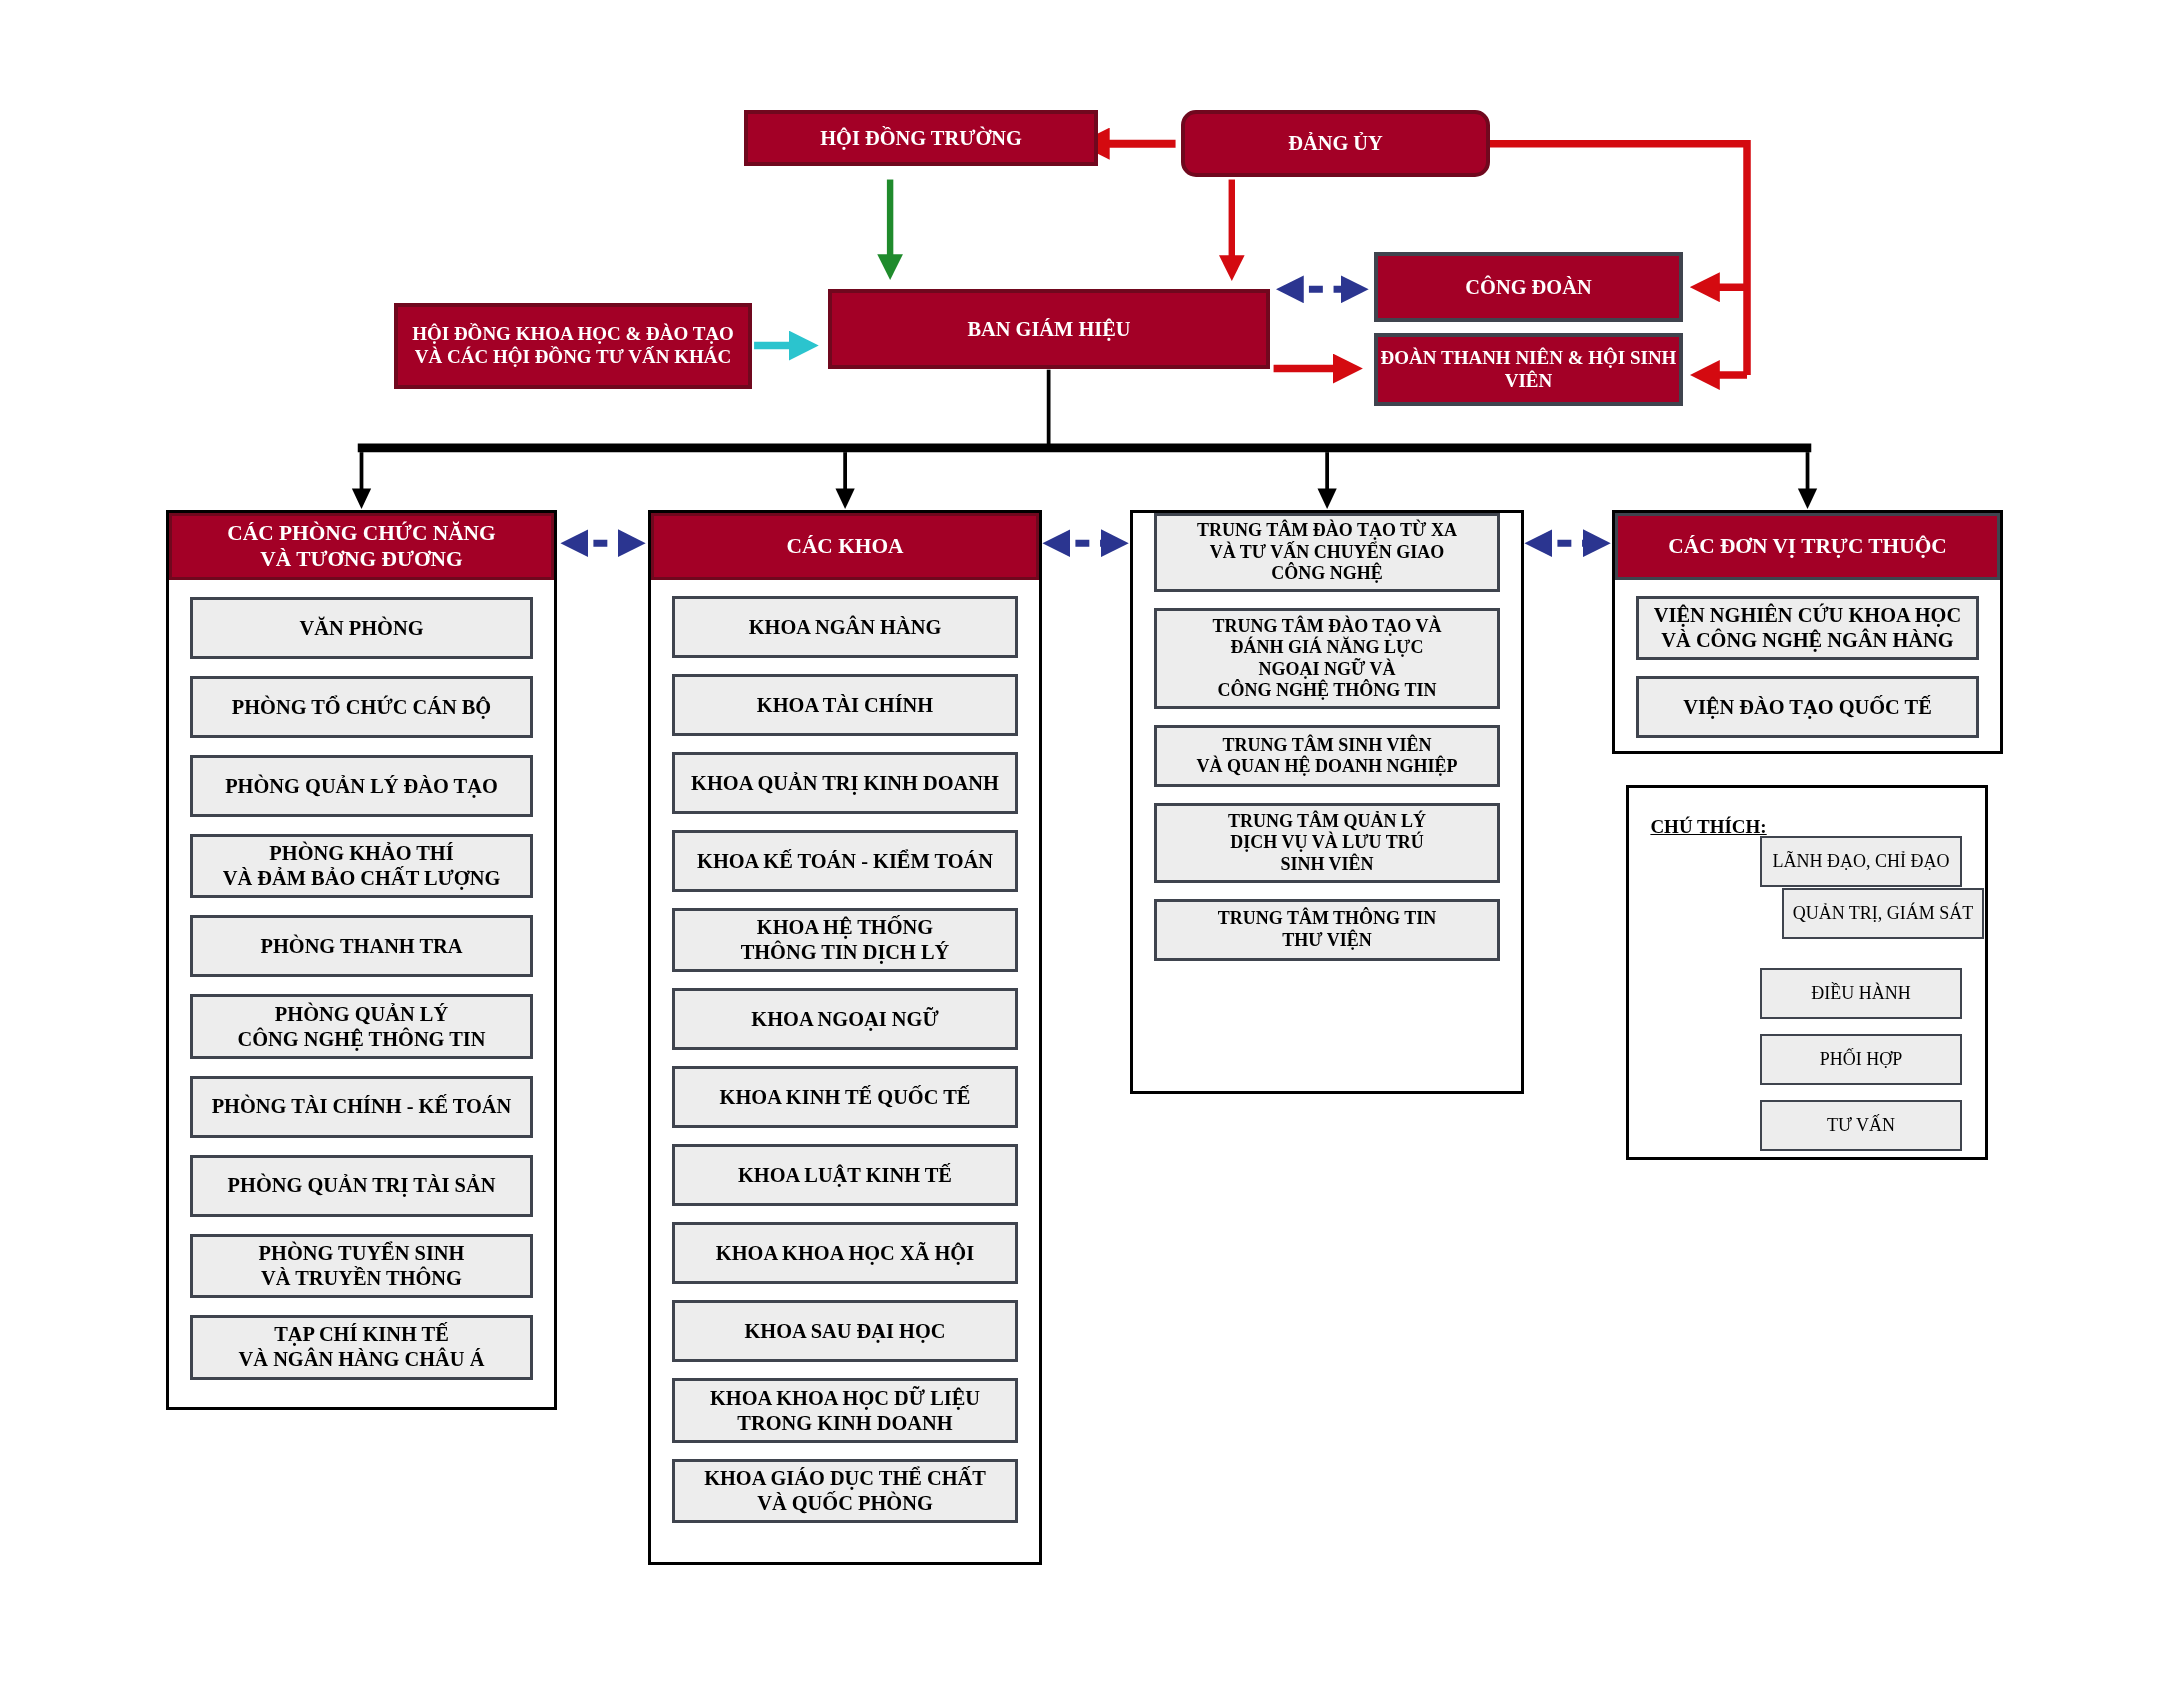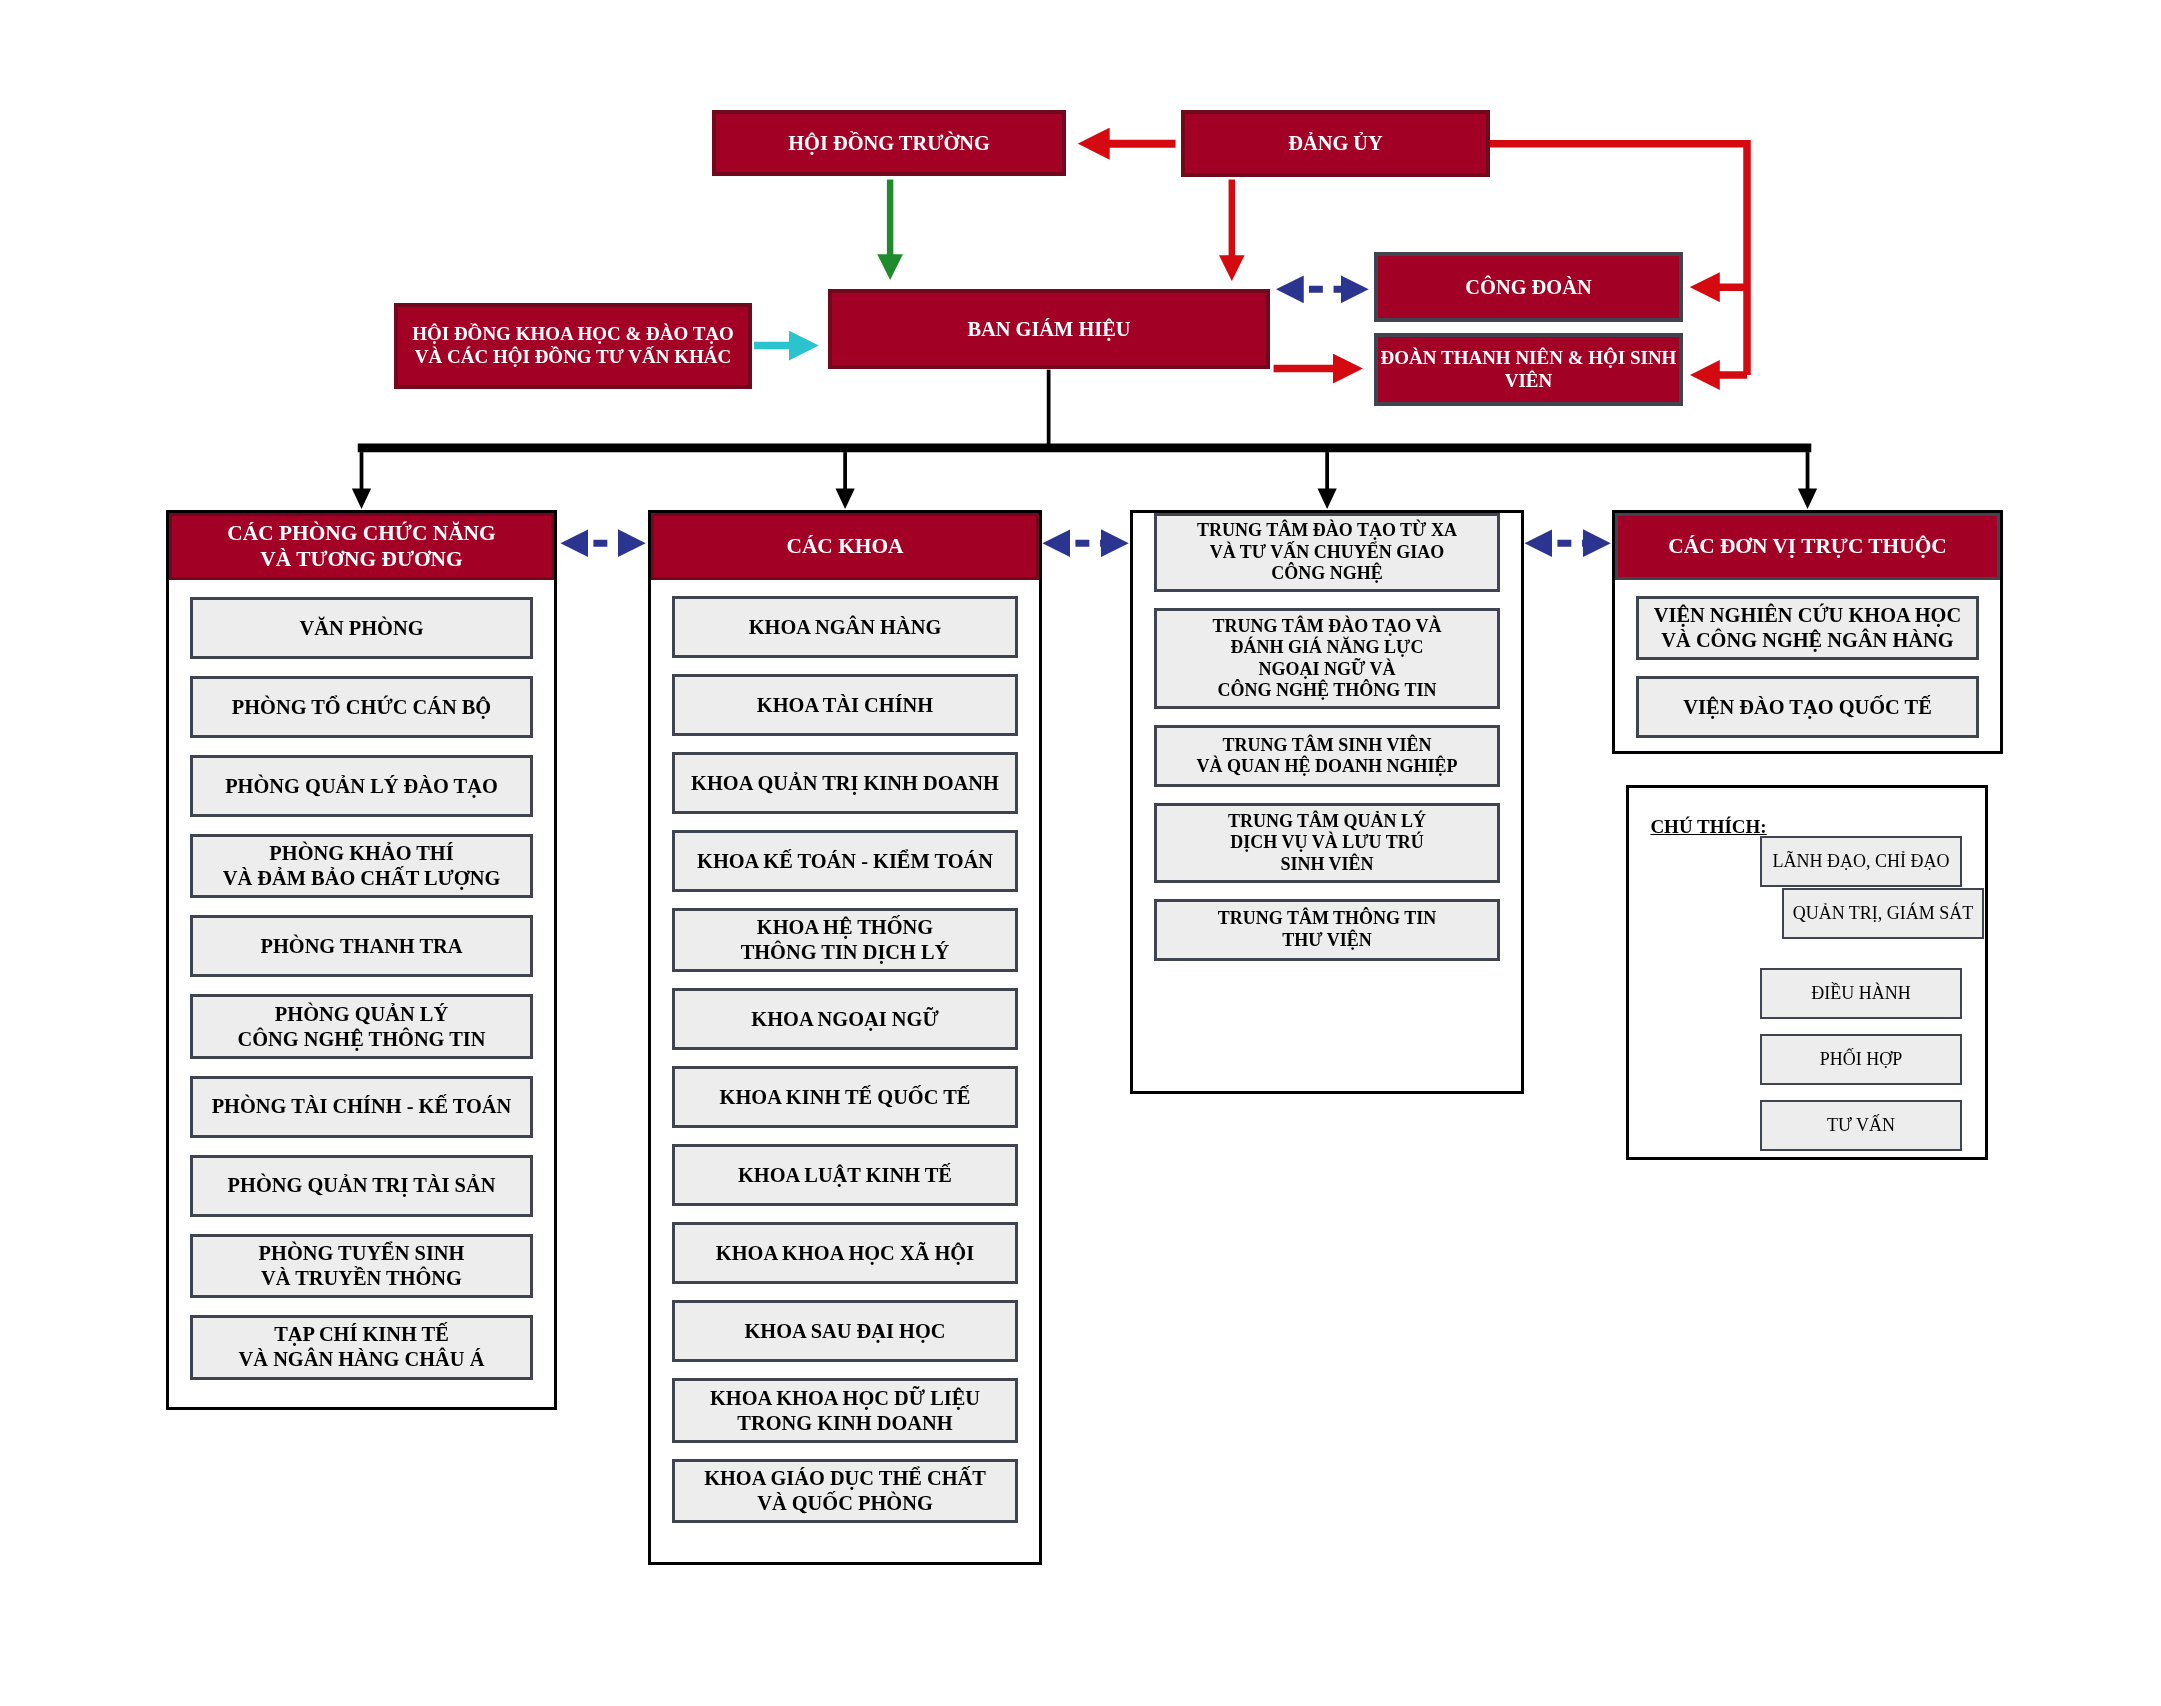--- a/index.html
+++ b/index.html
@@ -103,23 +103,23 @@
       <line x1="3080" y1="1848" x2="3230" y2="1848" stroke-width="13" marker-end="url(#mBlack)"></line>
     </g>
     <g stroke="#2B3590">
       <line x1="3092" y1="1971" x2="3222" y2="1971" stroke-width="13" stroke-dasharray="26 20" marker-start="url(#mNavy)" marker-end="url(#mNavy)"></line>
     </g>
     <g stroke="#2BC4CE">
       <line x1="3080" y1="2094" x2="3230" y2="2094" stroke-width="13" marker-end="url(#mCyan)"></line>
     </g>
   </svg>
 
-  <div class="box b-maroon fs38" style="left:712px;top:110px;width:354px;height:66px;">HỘI ĐỒNG TRƯỜNG</div>
-
-  <div class="box b-maroon fs38" style="left:1181px;top:110px;width:309px;height:67px;">ĐẢNG ỦY</div>
+  <div class="box b-maroon fs38" style="left:744px;top:110px;width:354px;height:56px;">HỘI ĐỒNG TRƯỜNG</div>
+
+  <div class="box b-maroon fs38" style="left:1181px;top:110px;width:309px;height:67px;border-radius:15px;">ĐẢNG ỦY</div>
 
   <div class="box b-maroon fs38" style="left:828px;top:289px;width:442px;height:80px;">BAN GIÁM HIỆU</div>
 
   <div class="box b-maroon fs36" style="left:394px;top:303px;width:358px;height:86px;">HỘI ĐỒNG KHOA HỌC &amp; ĐÀO TẠO
 VÀ CÁC HỘI ĐỒNG TƯ VẤN KHÁC</div>
 
   <div class="box b-slate fs38" style="left:1374px;top:252px;width:309px;height:70px;">CÔNG ĐOÀN</div>
 
   <div class="box b-slate fs36" style="left:1374px;top:333px;width:309px;height:73px;">ĐOÀN THANH NIÊN &amp; HỘI SINH
 VIÊN</div>

